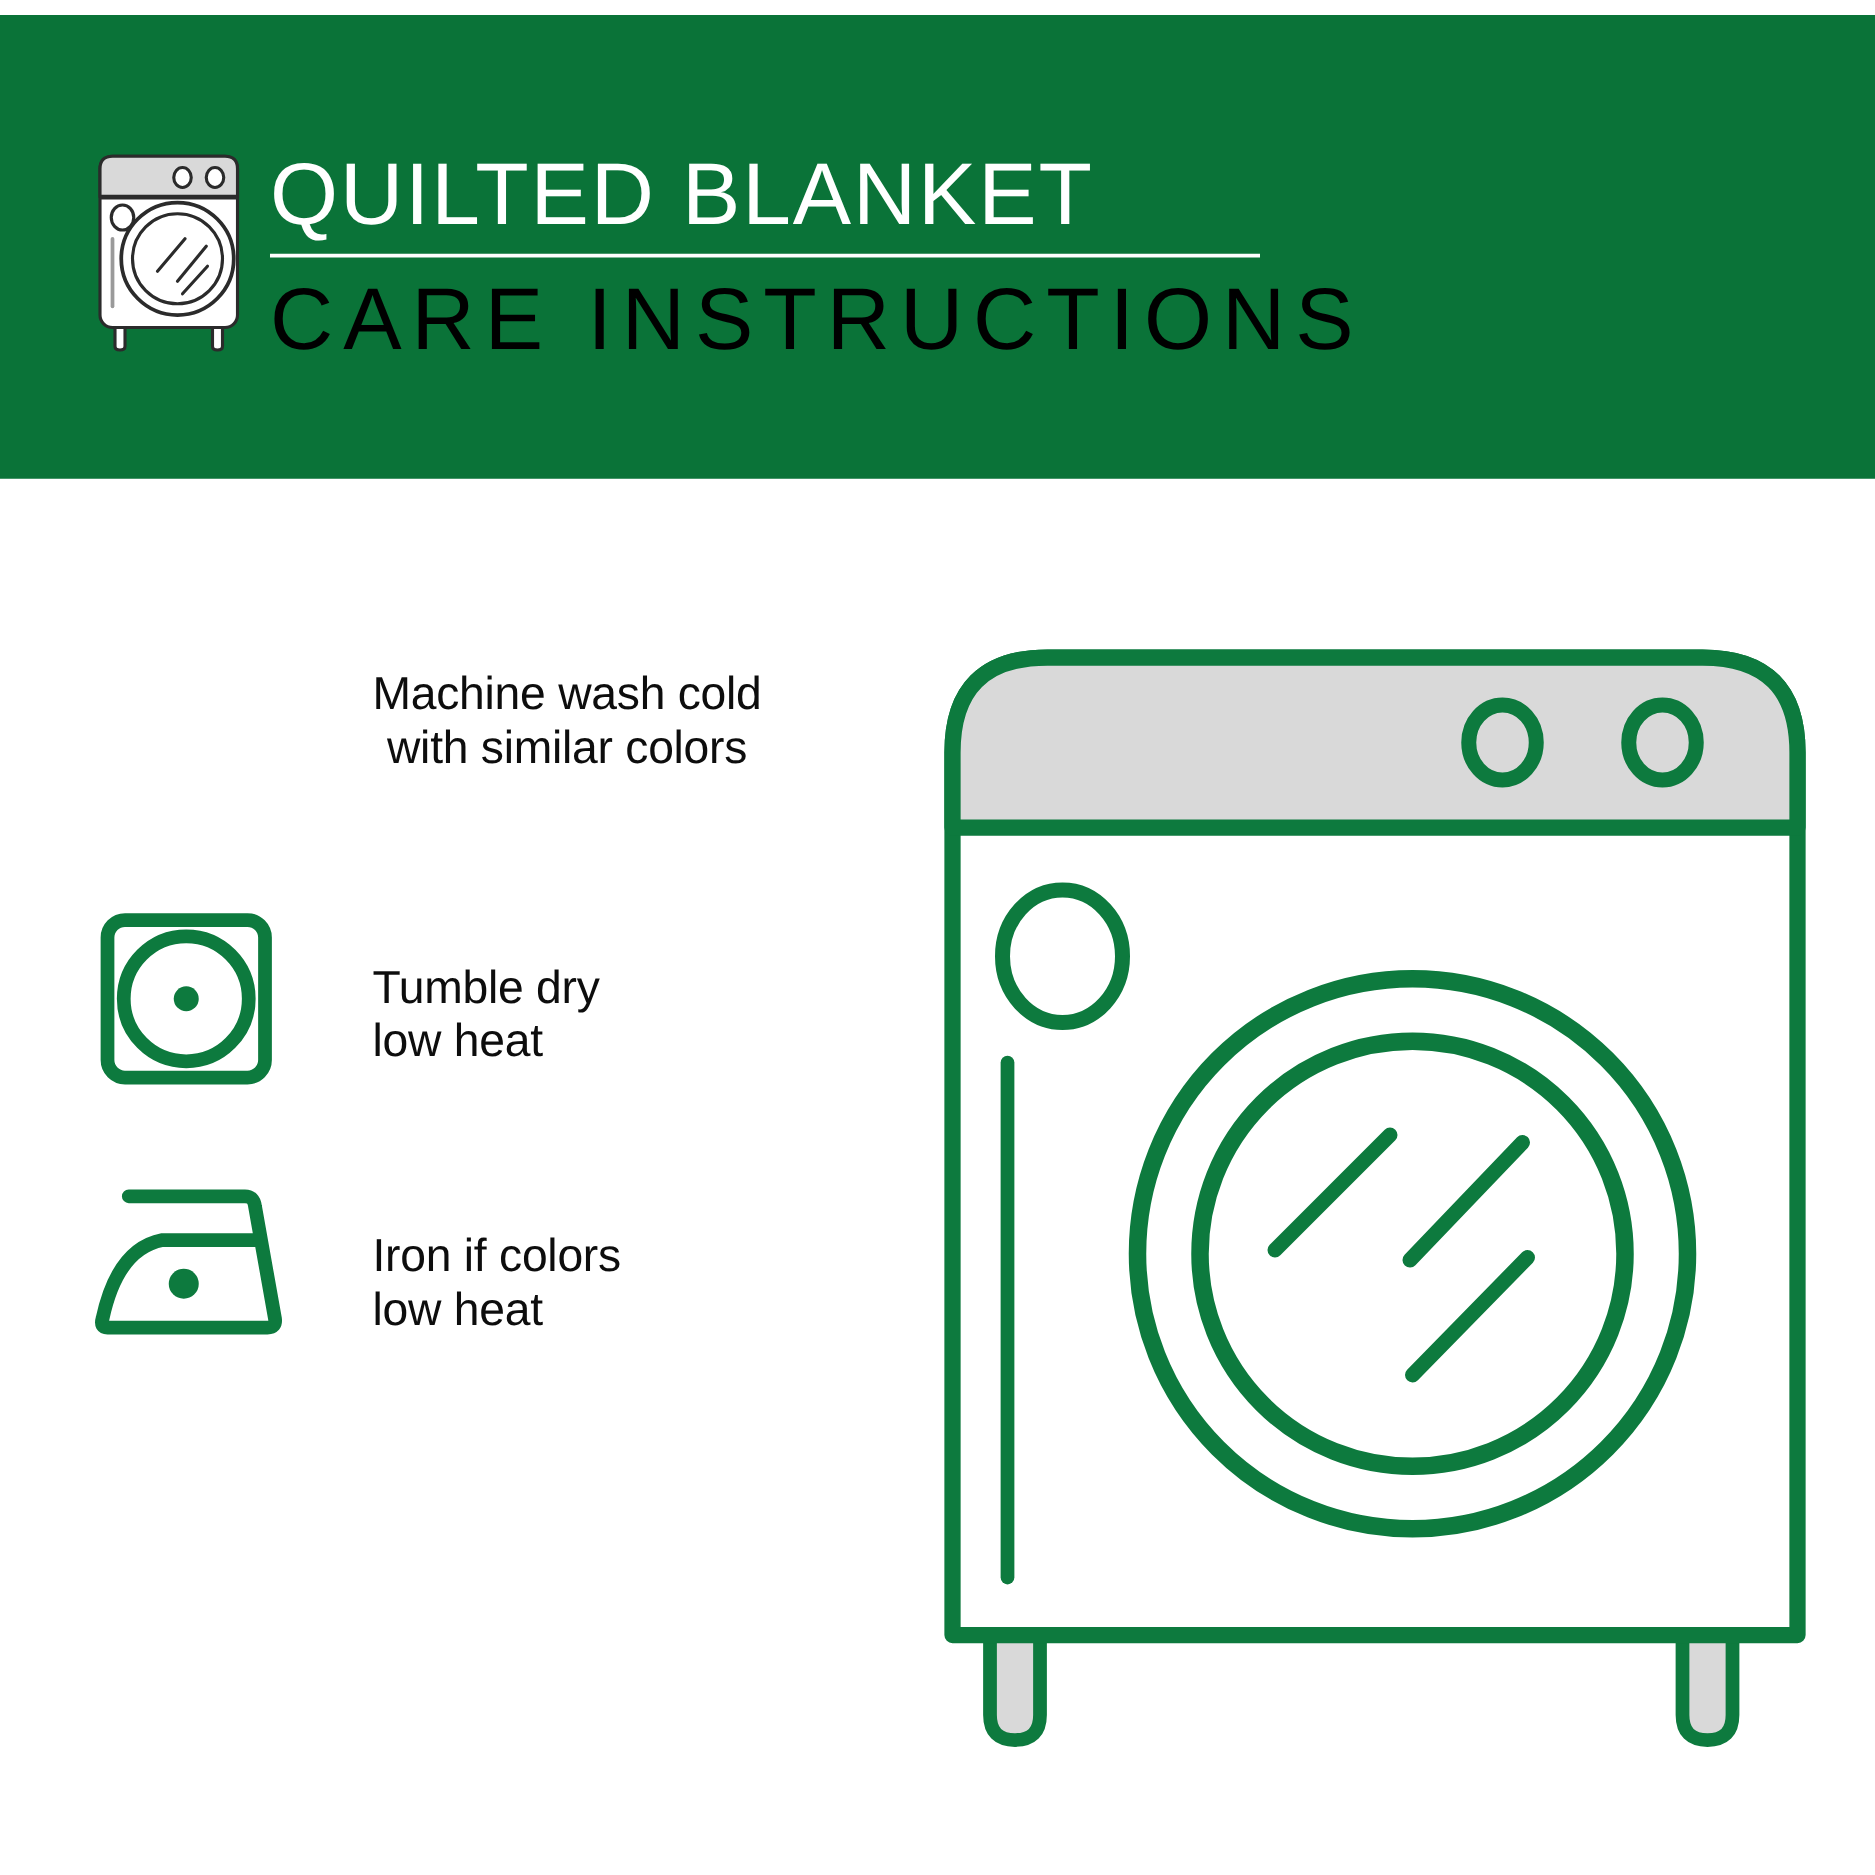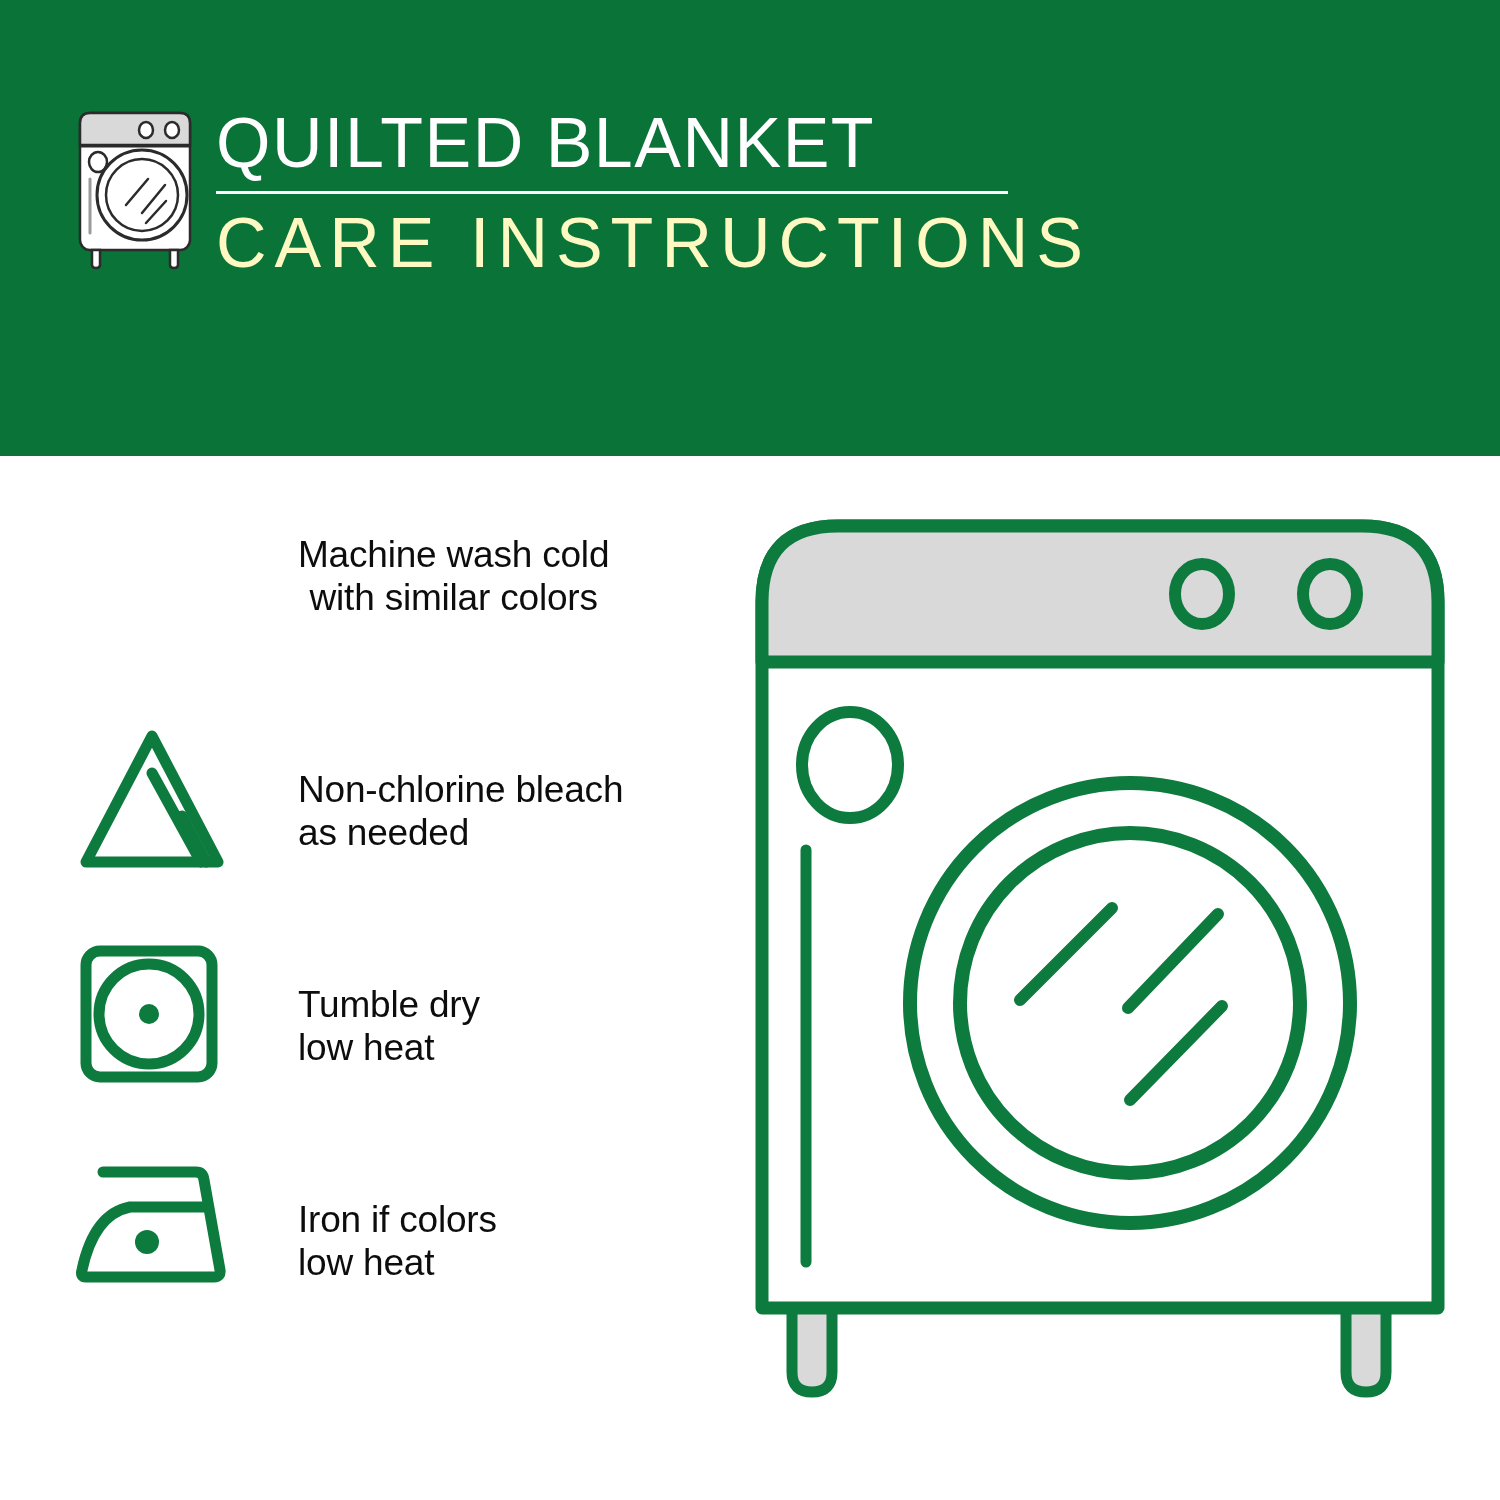--- a/index.html
+++ b/index.html
@@ -12,23 +12,23 @@
     background: #ffffff;
     font-family: "Liberation Sans", sans-serif;
     overflow: hidden;
     position: relative;
   }
 
   
   #header-band {
     position: absolute;
     left: 0;
-    top: 0;
+    top: 12px;
     width: 1500px;
-    height: 456px;
+    height: 371px;
     background: #0a7338;
   }
 
   #header-logo {
     position: absolute;
     left: 62px;
     top: 105px;
     width: 150px;
     height: 165px;
   }
@@ -57,21 +57,21 @@
     margin-top: 9px;
     margin-bottom: 9px;
   }
 
   #title-secondary {
     font-family: "Liberation Sans", sans-serif;
     font-size: 70px;
     line-height: 80px;
     font-weight: 400;
     letter-spacing: 8px;
-    color: #fef9c3;
+    color: #000000;
     white-space: nowrap;
   }
 
   
   #care-list {
     position: absolute;
     left: 70px;
     top: 505px;
     width: 640px;
   }
@@ -150,35 +150,20 @@
 
 <div id="care-list">
 
   <div class="care-row">
     <div class="care-text" style="top:28px;text-align:center;">
       <div>Machine wash cold</div>
       <div>with similar colors</div>
     </div>
   </div>
 
-  <div class="care-row">
-    <div class="care-symbol">
-      <svg width="175" height="175" viewBox="0 0 175 175" xmlns="http://www.w3.org/2000/svg">
-        <g fill="none" stroke="#0d7a3e" stroke-width="11" stroke-linecap="round" stroke-linejoin="round">
-          <path d="M82 16 L148 142 L16 142 Z"></path>
-          <line x1="82" y1="53" x2="131" y2="142"></line>
-          <line x1="112" y1="96" x2="136" y2="142"></line>
-        </g>
-      </svg>
-    </div>
-    <div class="care-text" style="top:48px;">
-      <div>Non-chlorine bleach</div>
-      <div>as needed</div>
-    </div>
-  </div>
 
   <div class="care-row">
     <div class="care-symbol">
       <svg width="175" height="175" viewBox="0 0 175 175" xmlns="http://www.w3.org/2000/svg">
         <rect x="16" y="16" width="126" height="126" rx="14" ry="14" fill="none" stroke="#0d7a3e" stroke-width="11"></rect>
         <circle cx="79" cy="79" r="50" fill="none" stroke="#0d7a3e" stroke-width="11"></circle>
         <circle cx="79" cy="79" r="10" fill="#0d7a3e"></circle>
       </svg>
     </div>
     <div class="care-text" style="top:48px;">

